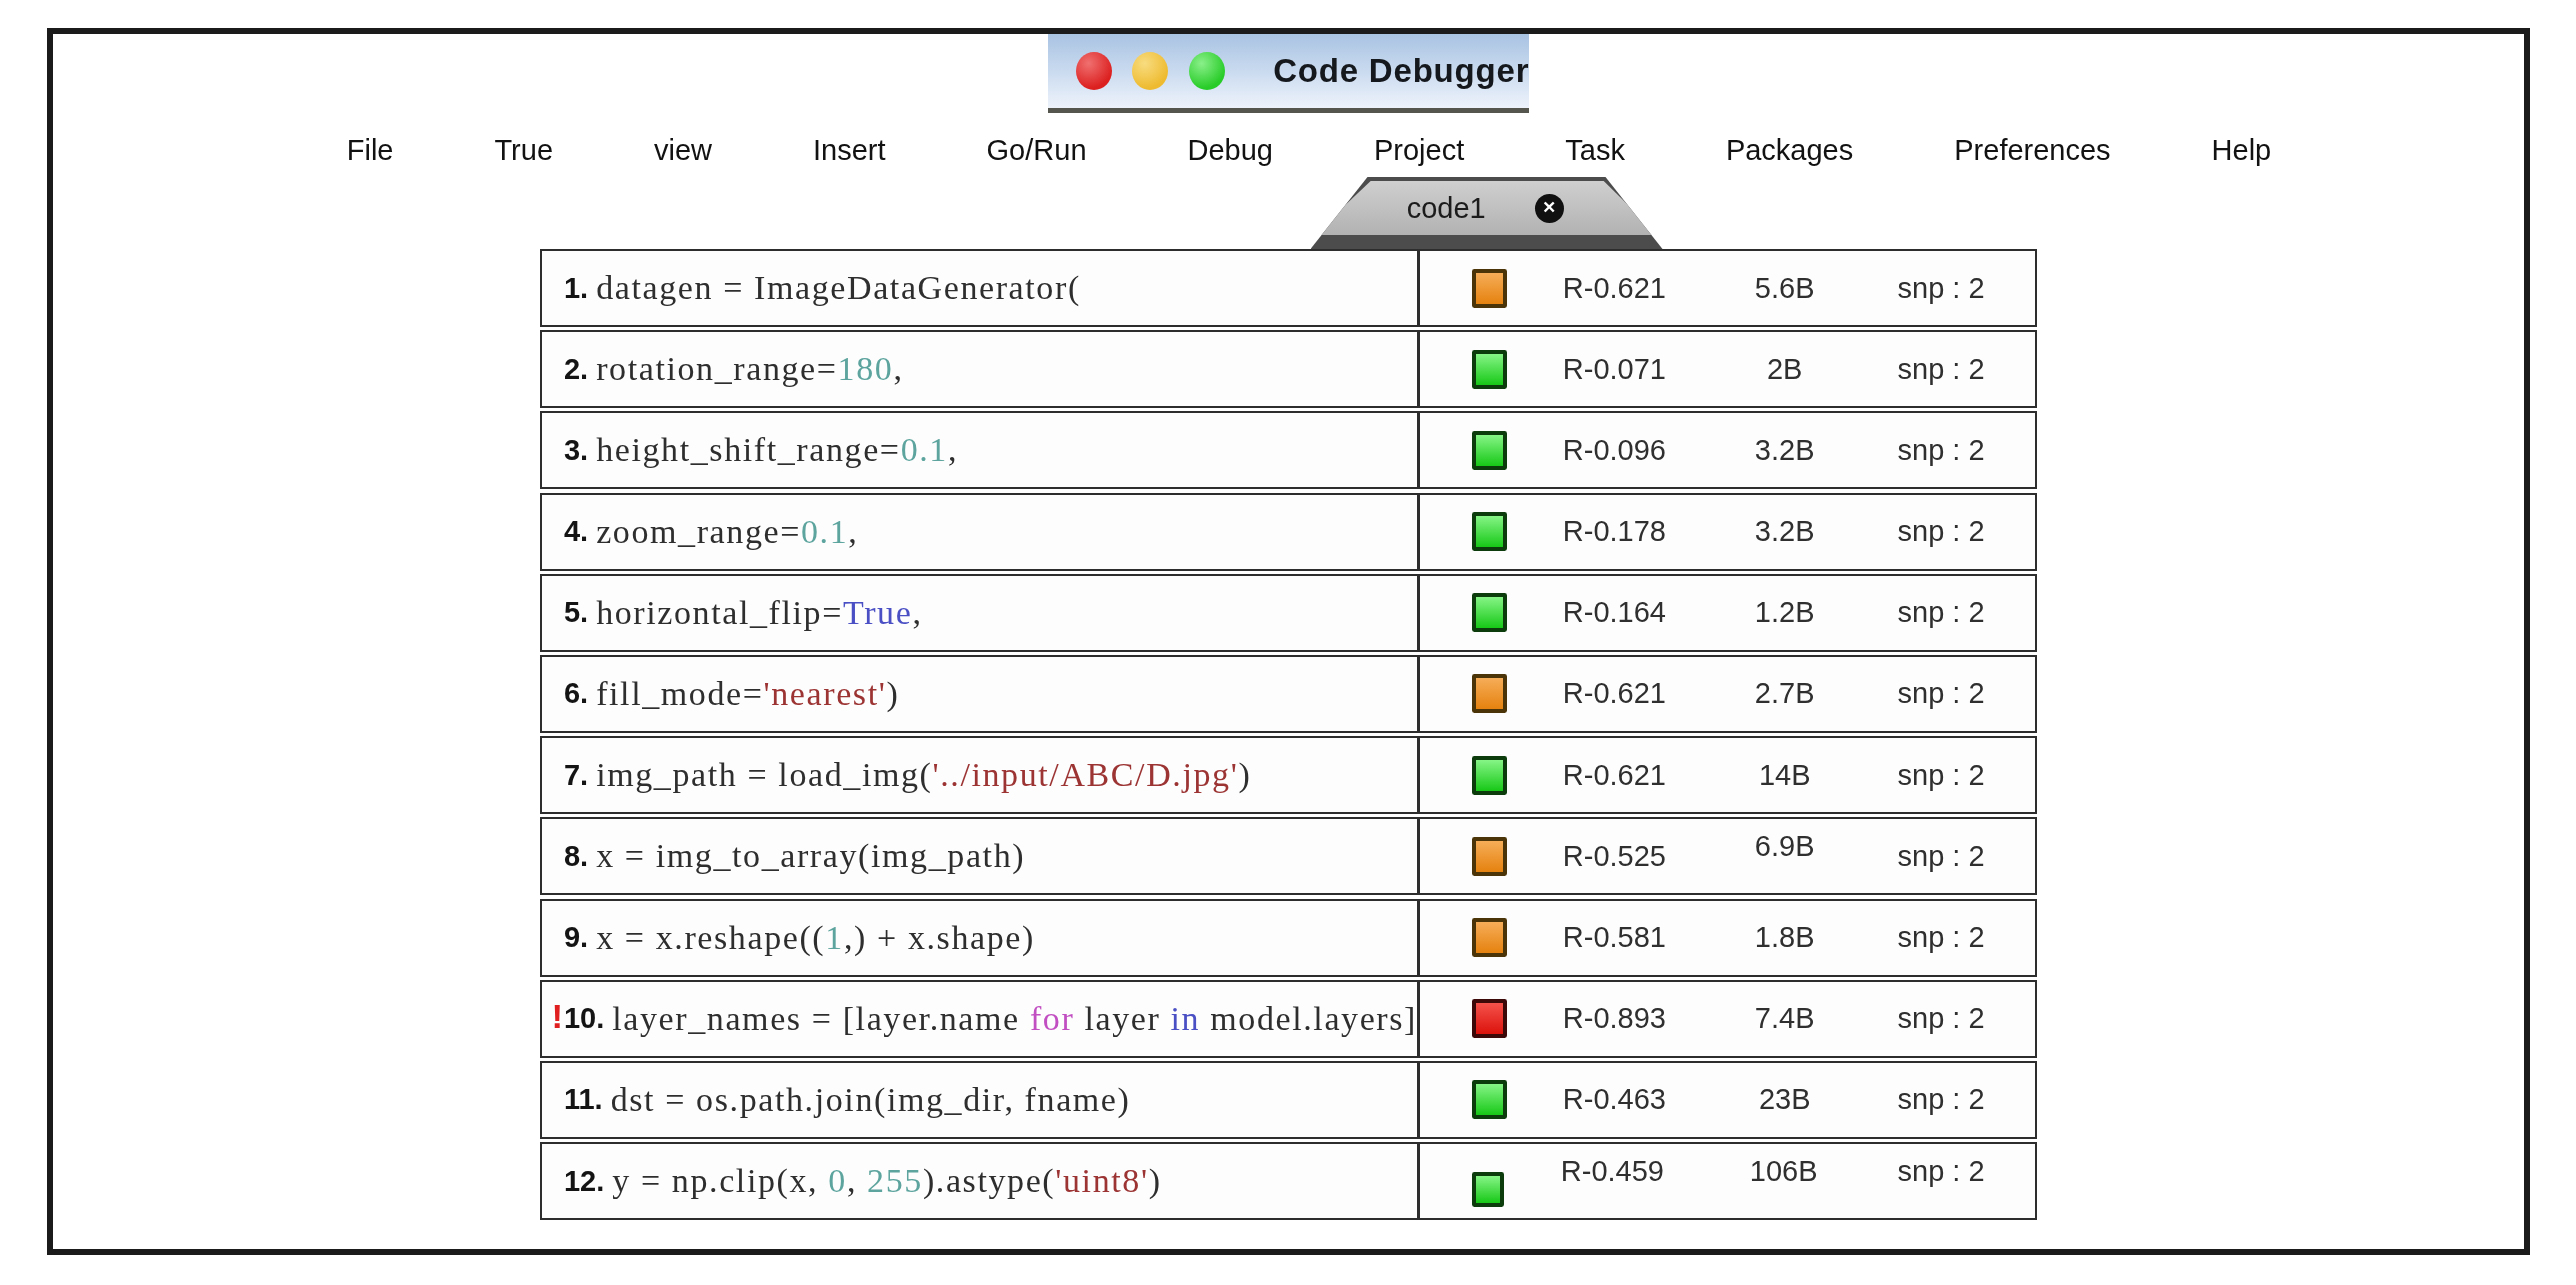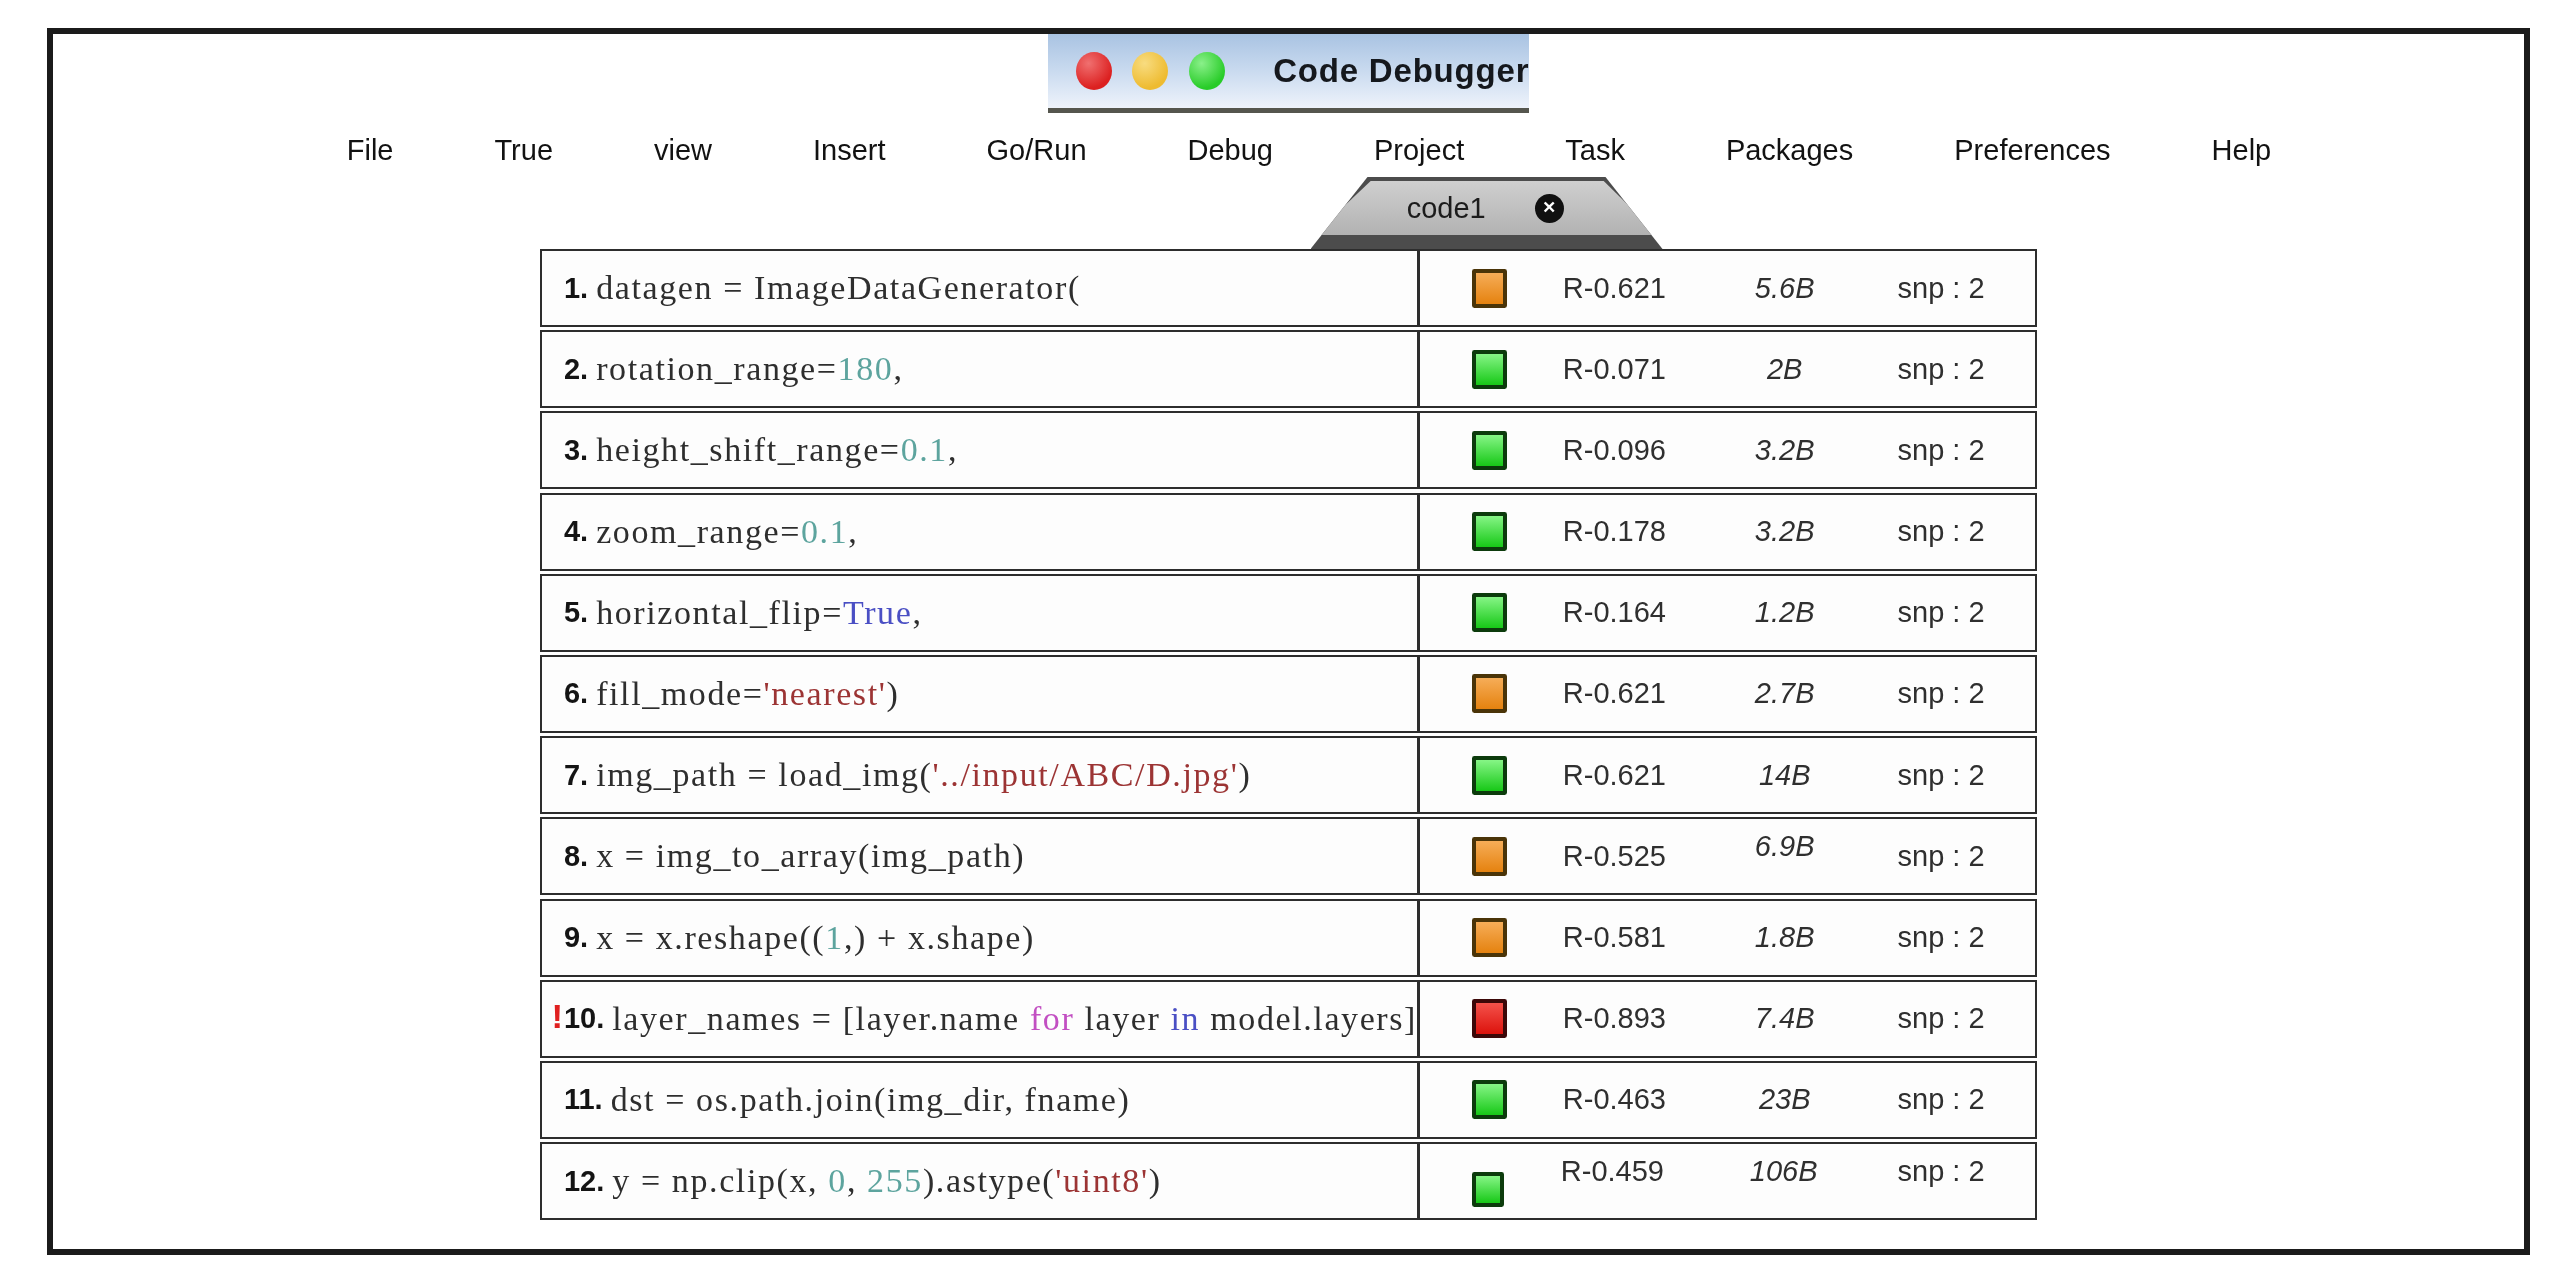--- a/index.html
+++ b/index.html
@@ -52,21 +52,21 @@
   .seg-kw{color:var(--c-kw);}
   .seg-kw2{color:var(--c-kw2);}
   .seg-str{color:var(--c-str);}
 
   
   .status-cell{flex:0 0 618px;border-left:3.2px solid #2d2d2d;display:flex;align-items:center;
                padding-left:52px;padding-right:23px;justify-content:space-between;}
   .status-square{width:35px;height:39px;border-radius:2.4px;flex:0 0 auto;cursor:pointer;}
   .stat-text{font-size:29px;color:#2f2f2f;text-align:center;white-space:nowrap;}
   .r-val{width:170px;}
-  .size-val{width:126px;font-style:italic;}
+  .size-val{width:126px;}
   .snp-val{width:142px;}
   .q-size-up .size-val{transform:translateY(-10.3px);}
   .q-text-up .stat-text{transform:translateY(-10.3px);}
   .q-text-up .status-square{transform:translateY(8px);width:32px;height:35px;}
 </style>
 </head>
 <body>
 
 <div class="app-window">
 

